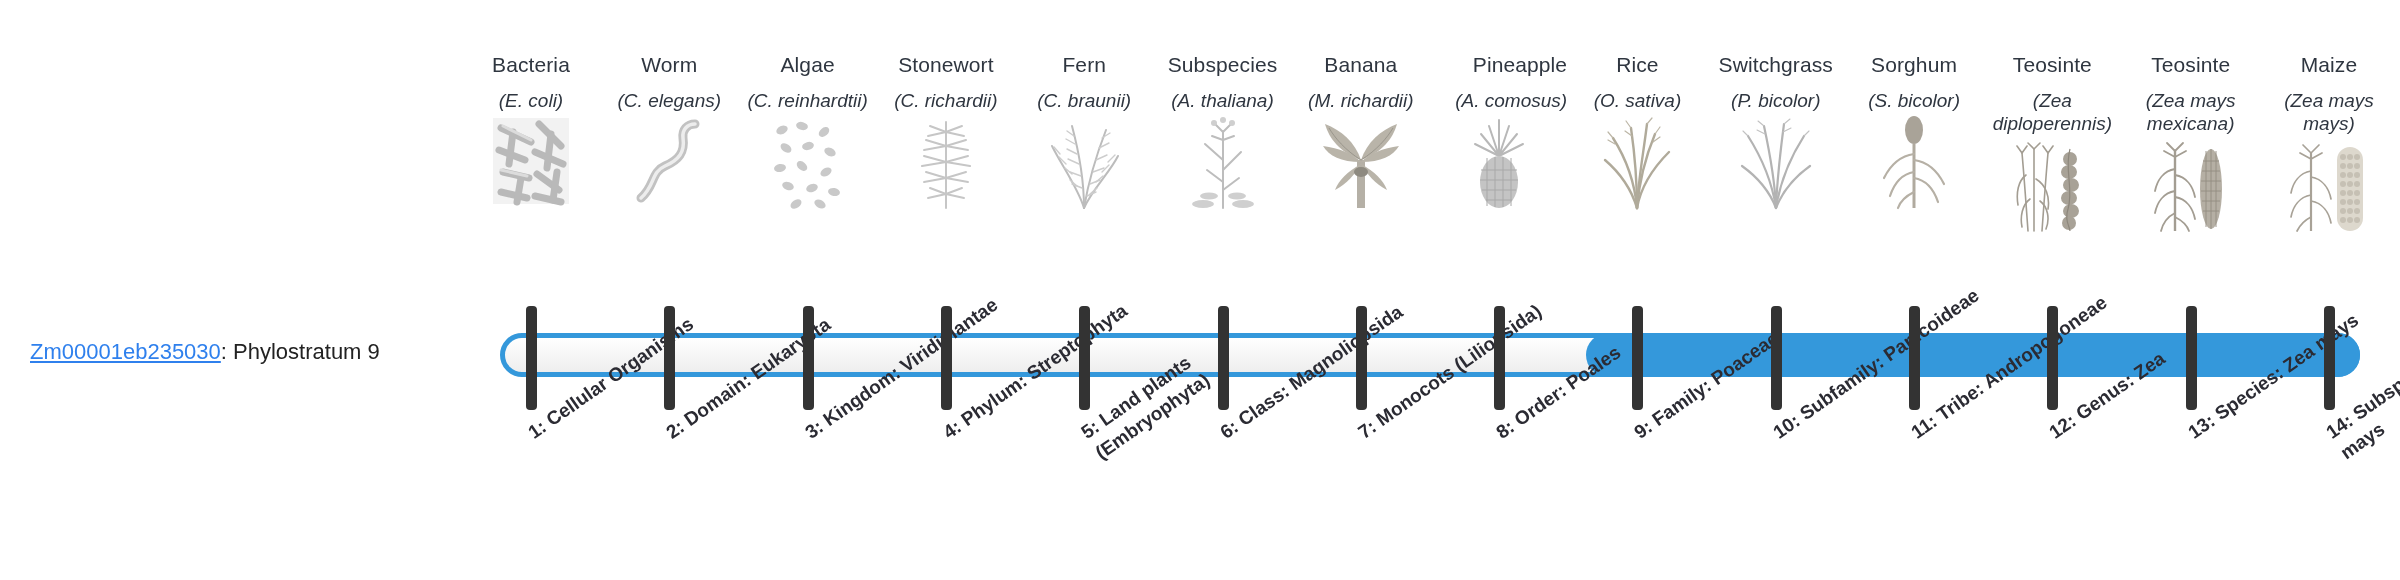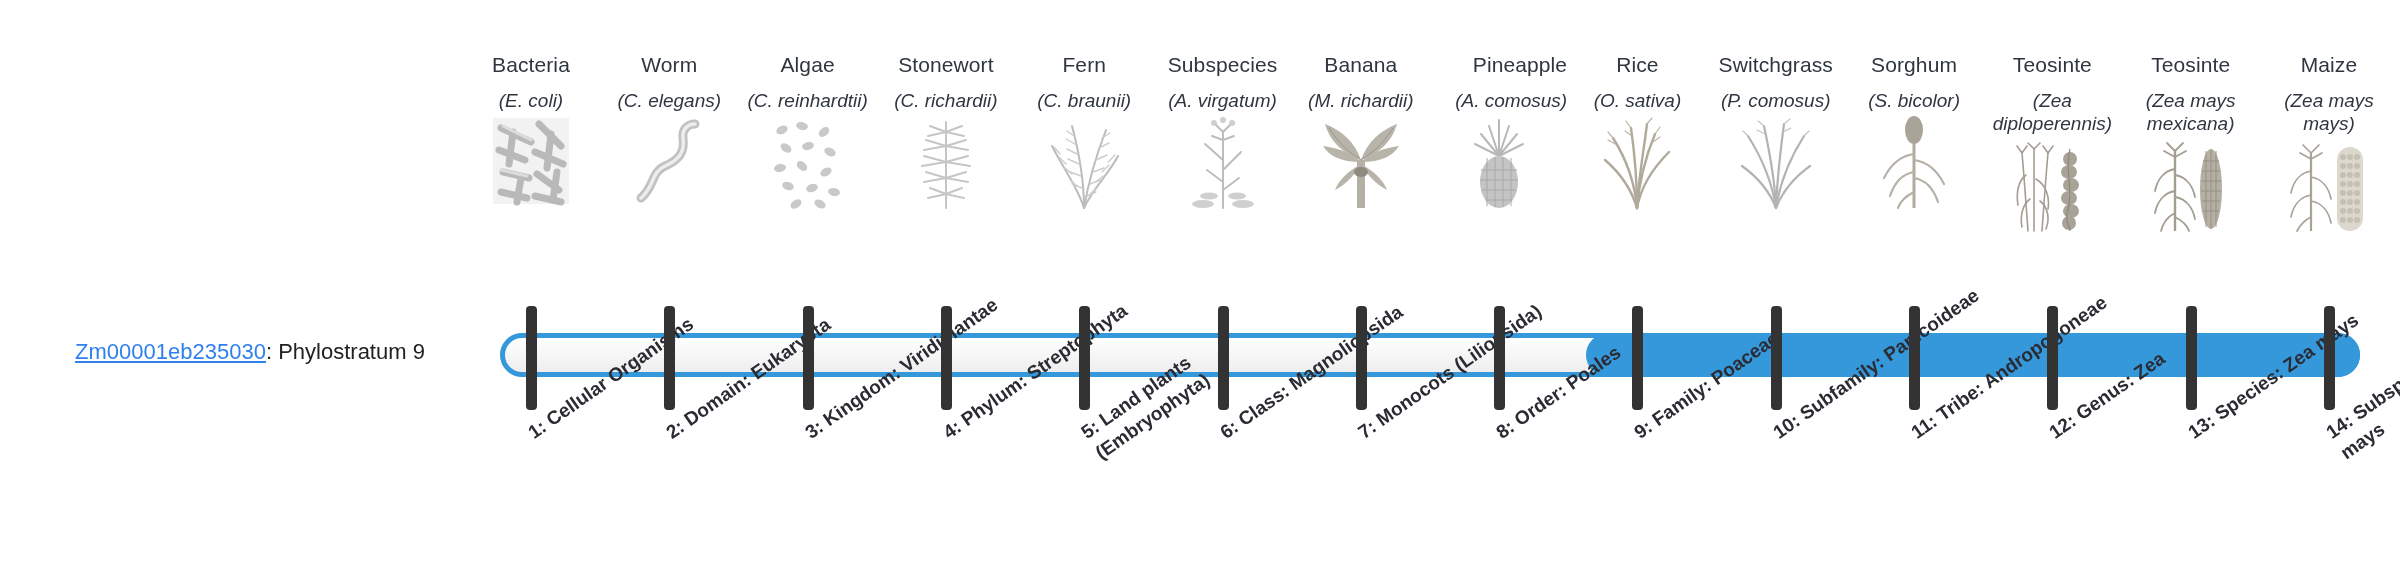--- a/index.html
+++ b/index.html
@@ -56,21 +56,21 @@
     justify-content: center;
   }
   .sp-art svg { display: block; }
 
   
   .gene-label {
     position: absolute;
     left: 30px;
     top: 338px;
     width: 440px;
-    text-align: center;
+    text-align: left;
     font-size: 22px;
     line-height: 28px;
     color: #222;
     white-space: nowrap;
   }
   .gene-link {
     color: #2f80ed;
     text-decoration: underline;
     cursor: pointer;
   }
@@ -174,21 +174,21 @@
         <div class="sp-common">Fern</div>
         <div class="sp-latin">(C. braunii)</div>
         <div class="sp-art">
           <svg width="80" height="94" viewBox="0 0 80 94">
             <use href="#sym-fern-icon"></use>
           </svg>
         </div>
       </div>
       <div class="species-col" style="left: 1154.54px;">
         <div class="sp-common">Subspecies</div>
-        <div class="sp-latin">(A. virgatum)</div>
+        <div class="sp-latin">(A. thaliana)</div>
         <div class="sp-art">
           <svg width="80" height="94" viewBox="0 0 80 94">
             <use href="#sym-arabidopsis-icon"></use>
           </svg>
         </div>
       </div>
       <div class="species-col" style="left: 1292.85px;">
         <div class="sp-common">Banana</div>
         <div class="sp-latin">(M. richardii)</div>
         <div class="sp-art">
@@ -210,21 +210,21 @@
         <div class="sp-common">Rice</div>
         <div class="sp-latin">(O. sativa)</div>
         <div class="sp-art">
           <svg width="80" height="94" viewBox="0 0 80 94">
             <use href="#sym-rice-icon"></use>
           </svg>
         </div>
       </div>
       <div class="species-col" style="left: 1707.77px;">
         <div class="sp-common">Switchgrass</div>
-        <div class="sp-latin">(P. comosus)</div>
+        <div class="sp-latin">(P. bicolor)</div>
         <div class="sp-art">
           <svg width="80" height="94" viewBox="0 0 80 94">
             <use href="#sym-switchgrass-icon"></use>
           </svg>
         </div>
       </div>
       <div class="species-col" style="left: 1846.08px;">
         <div class="sp-common">Sorghum</div>
         <div class="sp-latin">(S. bicolor)</div>
         <div class="sp-art">

